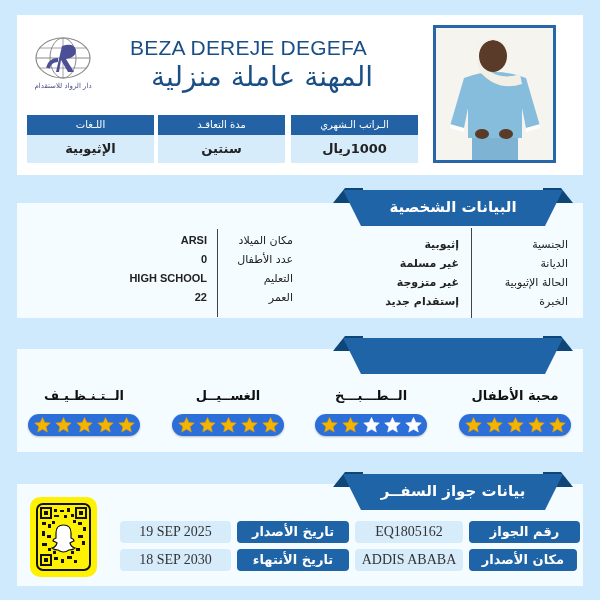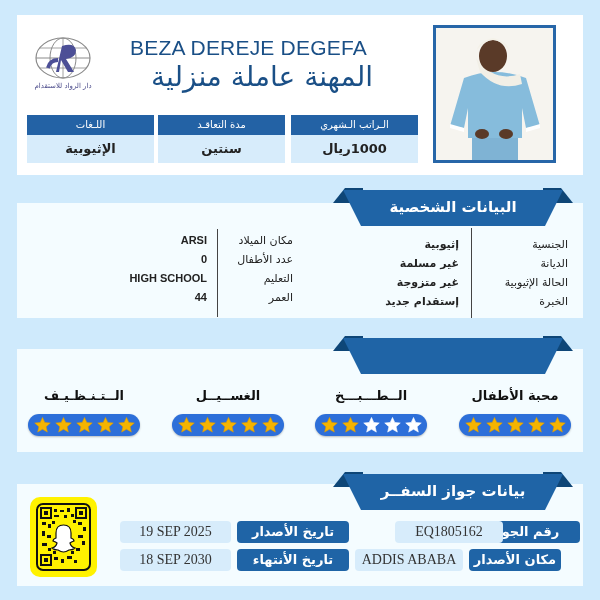--- a/index.html
+++ b/index.html
@@ -175,21 +175,21 @@
 <div class="pd-row pd-value" style="right:141px; top:295px;">إستقدام جديد</div>
 
 <div class="pd-row pd-label" style="right:307px; top:234px;">مكان الميلاد</div>
 <div class="pd-row pd-label" style="right:307px; top:253px;">عدد الأطفال</div>
 <div class="pd-row pd-label" style="right:307px; top:272px;">التعليم</div>
 <div class="pd-row pd-label" style="right:307px; top:291px;">العمر</div>
 
 <div class="pd-row pd-value-en" style="right:393px; top:234px;">ARSI</div>
 <div class="pd-row pd-value-en" style="right:393px; top:253px;">0</div>
 <div class="pd-row pd-value-en" style="right:393px; top:272px;">HIGH SCHOOL</div>
-<div class="pd-row pd-value-en" style="right:393px; top:291px;">44</div>
+<div class="pd-row pd-value-en" style="right:393px; top:291px;">22</div>
 
 <div class="card" style="left:17px; top:349px; width:566px; height:103px;"></div>
 
 <div class="ribbon" style="left:333px; top:336px;">
   <svg viewBox="0 0 240 40">
     <polygon points="0,15 12,0 30,0 30,15" fill="#0e4677"></polygon>
     <polygon points="240,15 228,0 210,0 210,15" fill="#0e4677"></polygon>
     <polygon points="10,2 230,2 212,38 28,38" fill="#1f64a6"></polygon>
   </svg>
 </div>
@@ -361,20 +361,20 @@
           <rect x="35" y="15" width="3" height="3"></rect>
           <rect x="15" y="46" width="3" height="3"></rect>
           <rect x="33" y="46" width="3" height="3"></rect>
       </g>
       <path d="M25.5 20 Q33 20 33 28 L33 33 Q36 34 36 36 Q33 37 32 38 Q33 42 37 43 Q35 45 31 45 Q28 47 25.5 47 Q23 47 20 45 Q16 45 14 43 Q18 42 19 38 Q18 37 15 36 Q15 34 18 33 L18 28 Q18 20 25.5 20 Z" fill="#fff" stroke="#111" stroke-width="1.2"></path>
     </svg>
   </div>
 </div>
 
 <div class="pp-label" style="left:469px; top:521px; width:111px;">رقم الجواز</div>
-<div class="pp-value" style="left:355px; top:521px; width:108px;margin-left:40px;">EQ1805162</div>
-<div class="pp-label" style="left:469px; top:549px; width:92px;">مكان الأصدار</div>
+<div class="pp-value" style="left:355px; top:521px; width:108px;">EQ1805162</div>
+<div class="pp-label" style="left:469px; top:549px; width:108px;">مكان الأصدار</div>
 <div class="pp-value" style="left:355px; top:549px; width:108px;">ADDIS ABABA</div>
 
 <div class="pp-label" style="left:237px; top:521px; width:112px;">تاريخ الأصدار</div>
 <div class="pp-value" style="left:120px; top:521px; width:111px;">19 SEP 2025</div>
 <div class="pp-label" style="left:237px; top:549px; width:112px;">تاريخ الأنتهاء</div>
 <div class="pp-value" style="left:120px; top:549px; width:111px;">18 SEP 2030</div>
 
 </body></html>

